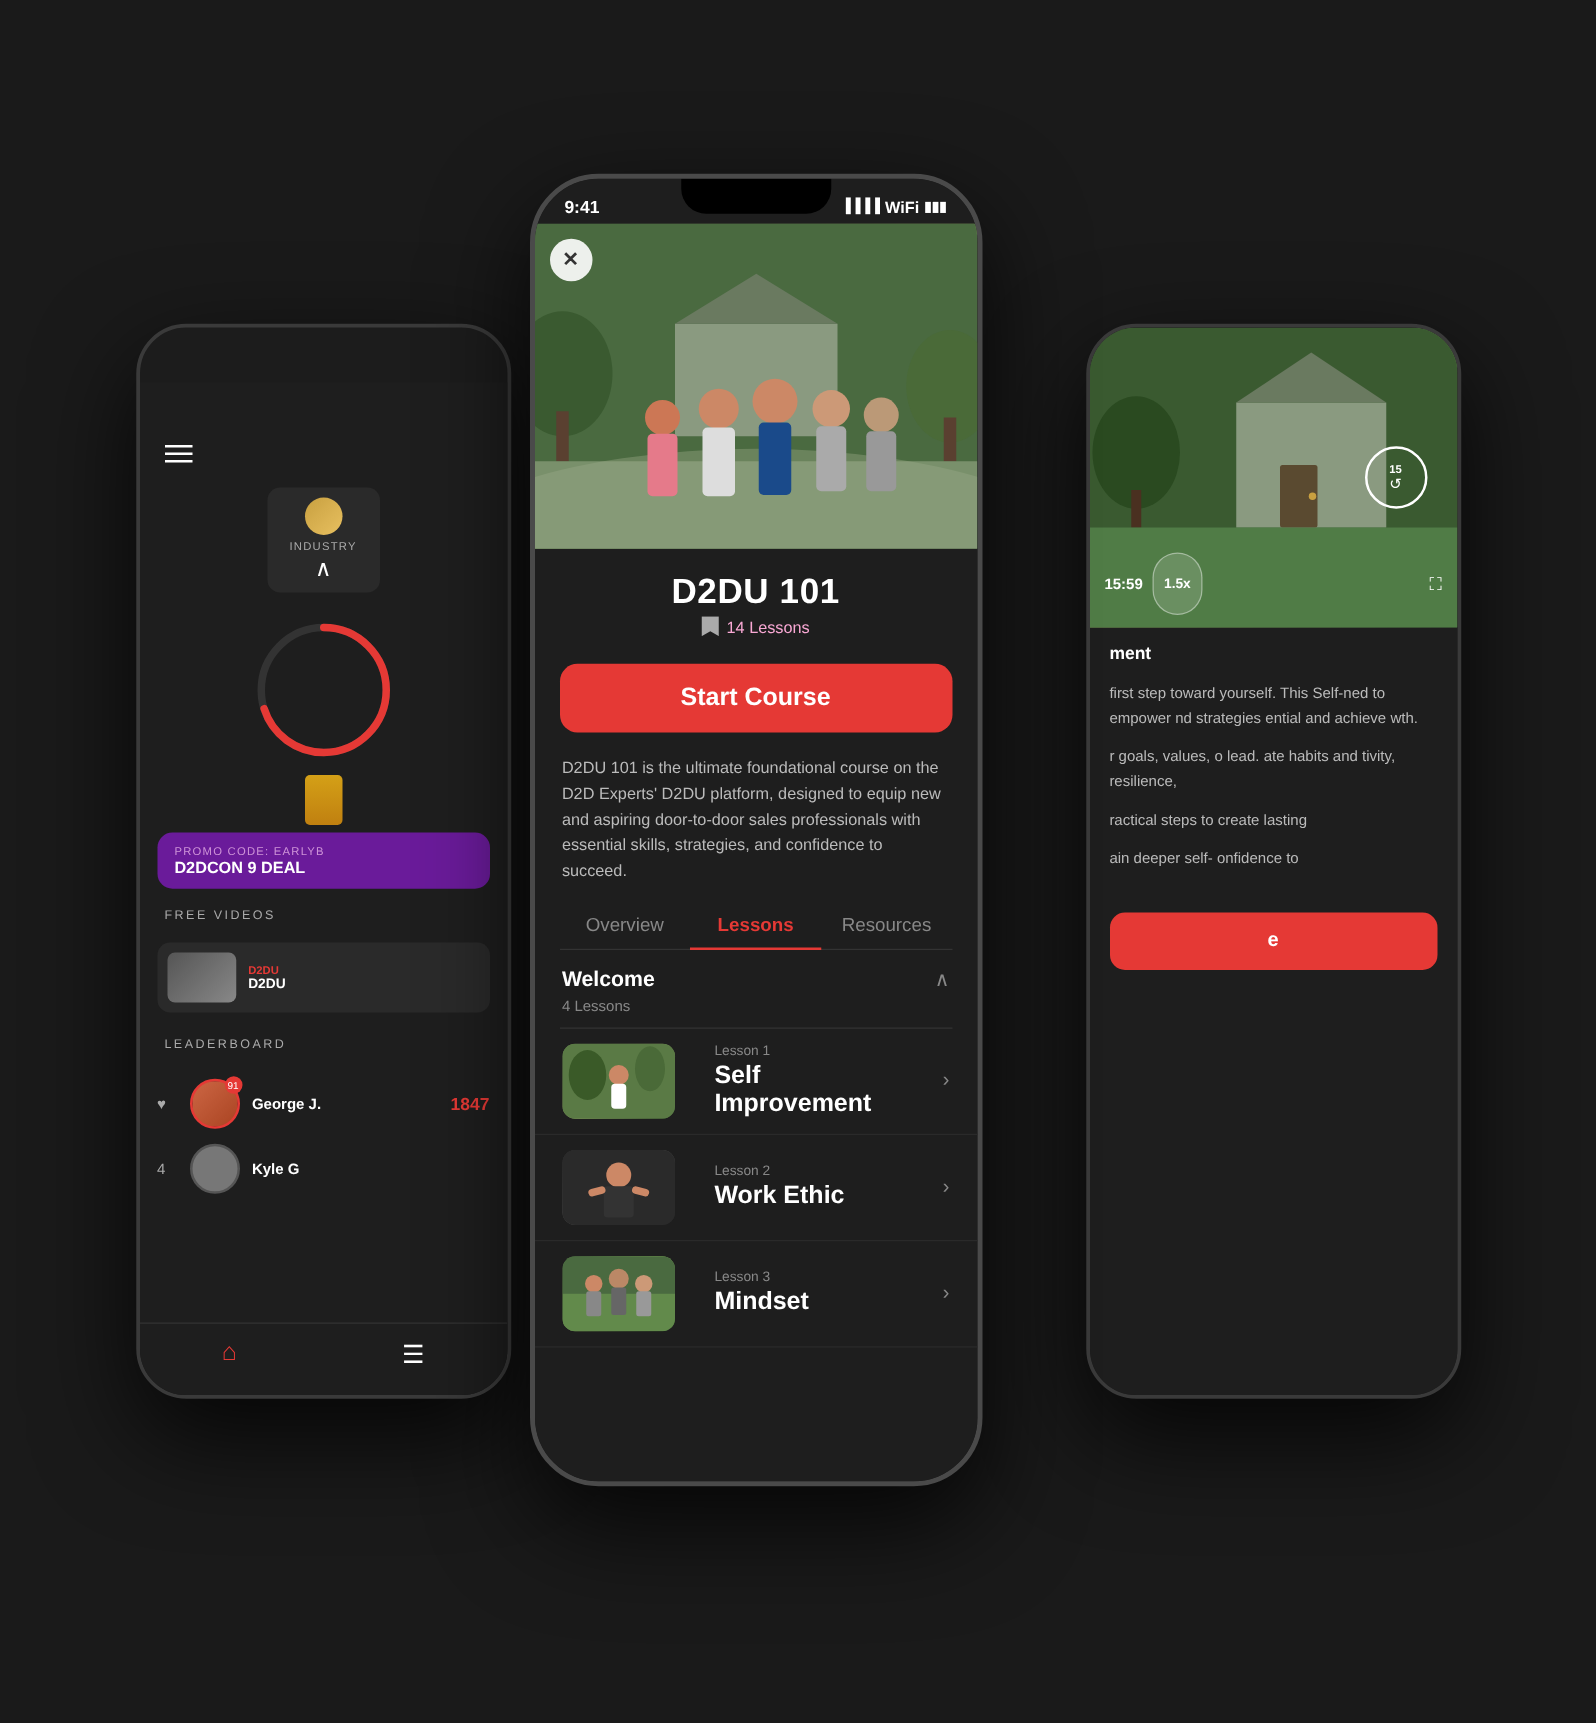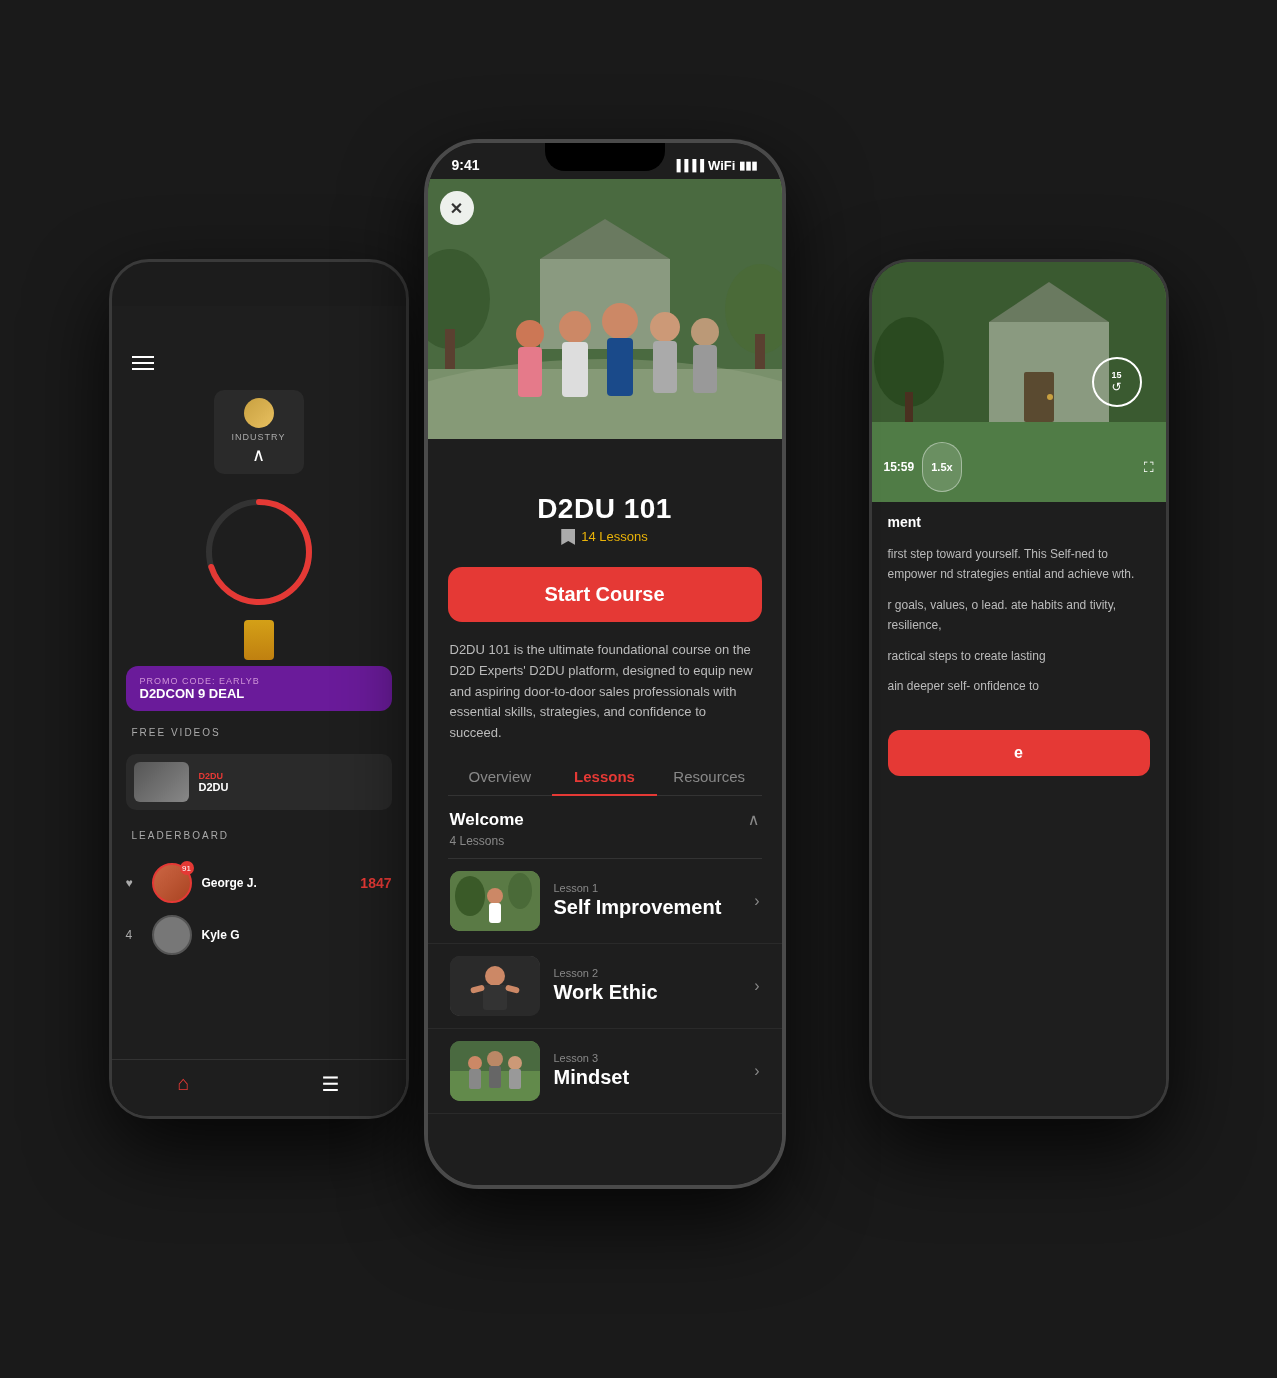--- a/index.html
+++ b/index.html
@@ -316,35 +316,35 @@
       justify-content: center;
       color: #333;
       font-size: 16px;
       font-weight: bold;
       cursor: pointer;
     }
 
     .course-info {
       padding: 18px 24px 12px;
       text-align: center;
-      margin-top: 36px;
     }
 
     .course-title {
       font-size: 28px;
       font-weight: 800;
       color: white;
       letter-spacing: 0.5px;
     }
 
     .lessons-count {
       display: flex;
+      align-items: center;
       justify-content: center;
       gap: 6px;
-      color: #eab308;
+      color: #f9a8d4;
       font-size: 13px;
       margin-top: 4px;
     }
 
     .bookmark-icon {
       width: 14px;
       height: 16px;
       background: #aaa;
       clip-path: polygon(0 0, 100% 0, 100% 100%, 50% 75%, 0 100%);
     }
@@ -434,21 +434,21 @@
 
     .divider {
       height: 1px;
       background: #333;
       margin: 0 20px;
     }
 
     .lesson-item {
       display: flex;
       align-items: center;
-      gap: 14px;
+      gap: 32px;
       padding: 12px 22px;
       border-bottom: 1px solid #2a2a2a;
       cursor: pointer;
     }
 
     .lesson-thumb {
       width: 90px;
       height: 60px;
       border-radius: 10px;
       flex-shrink: 0;

